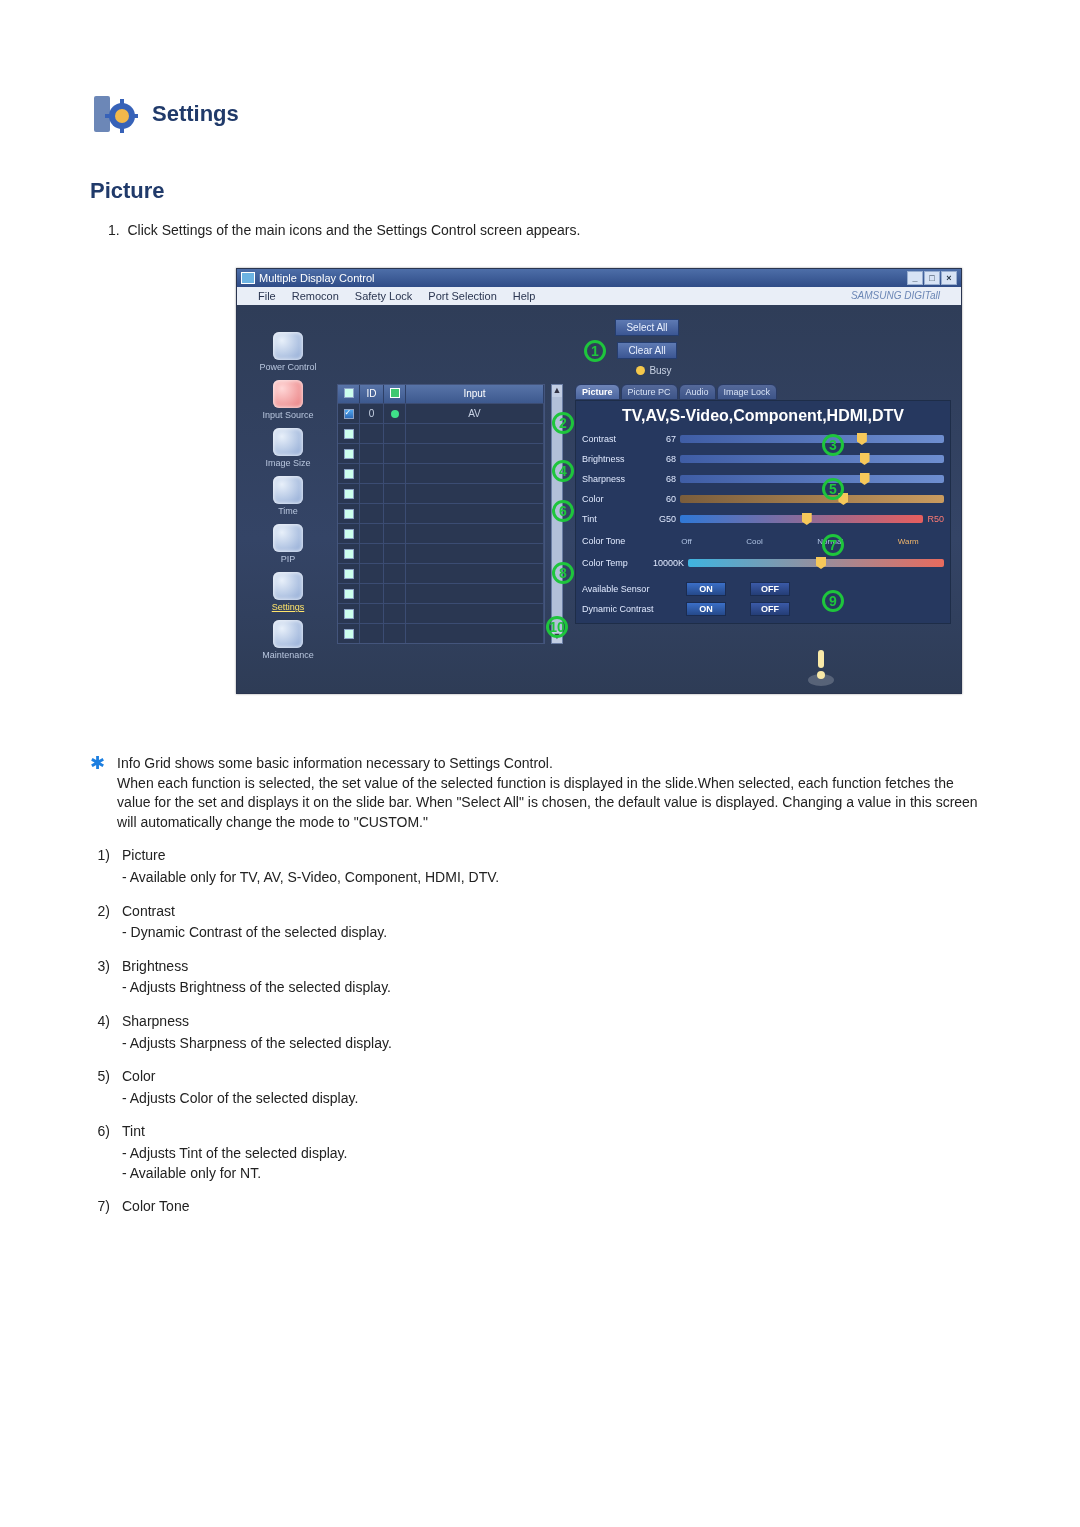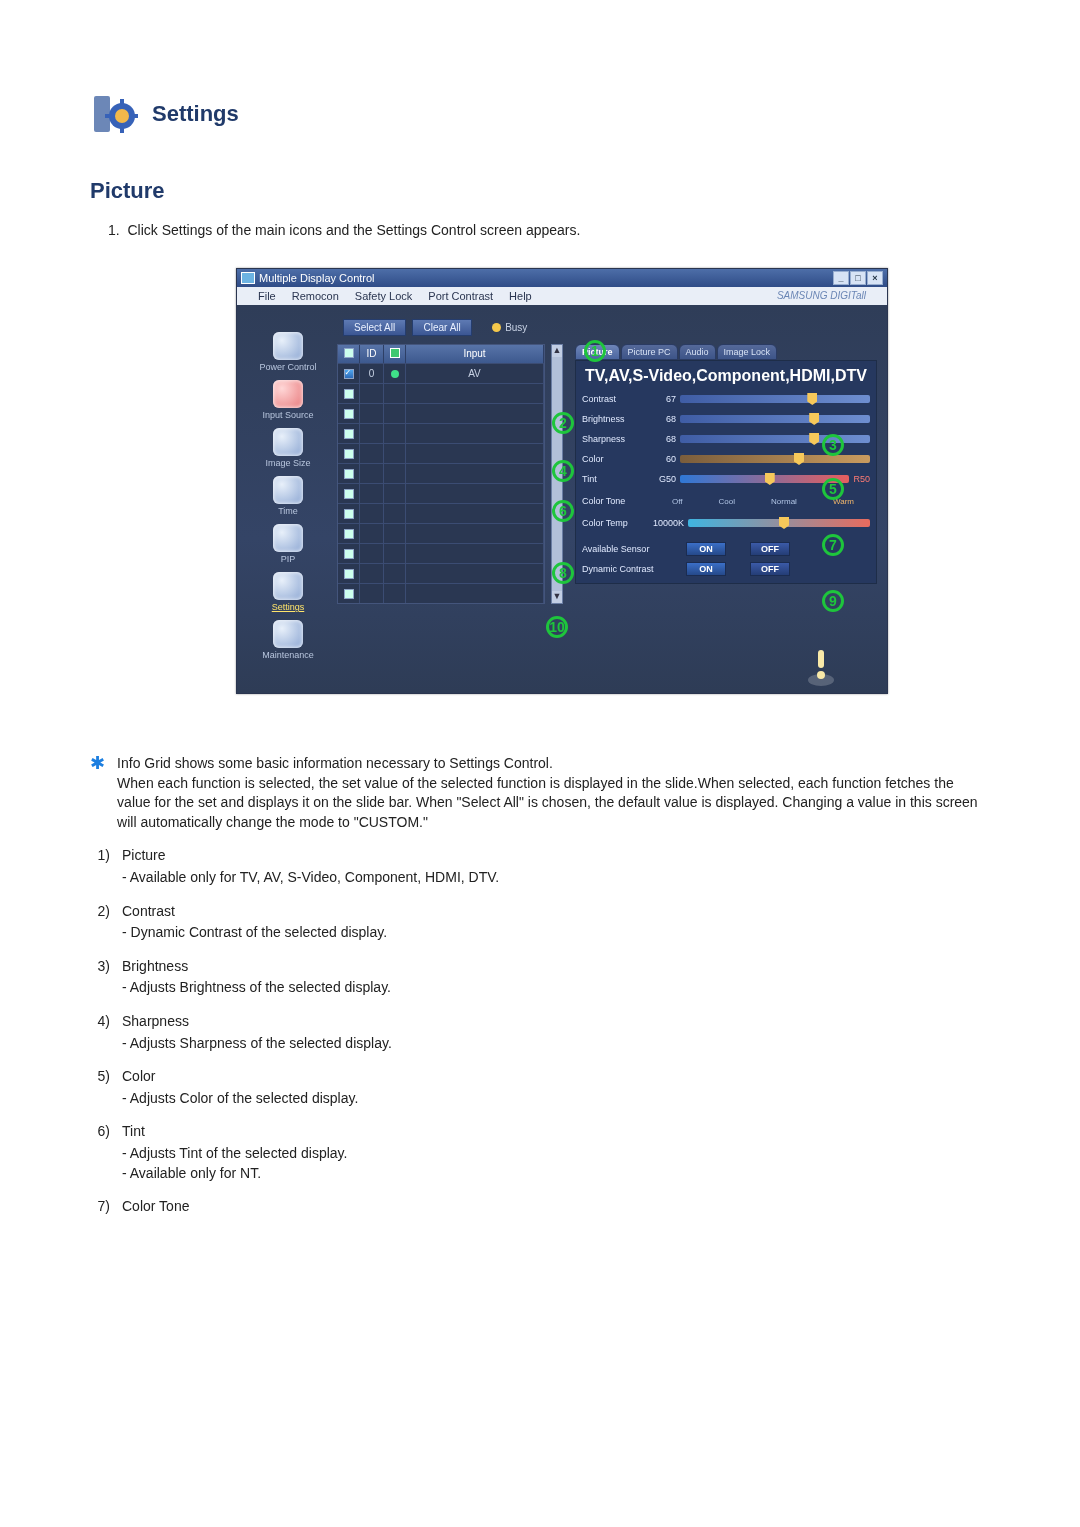--- a/index.html
+++ b/index.html
@@ -7,39 +7,39 @@
   .page { padding: 90px 90px 60px 90px; }
   .header-row { display: flex; align-items: center; gap: 14px; margin-bottom: 40px; }
   .settings-icon { width:48px; height:48px; position:relative; }
   .settings-icon svg { width:48px; height:48px; }
   .settings-title { color:#203a6a; font-size:22px; font-weight:bold; }
   .picture-title { color:#203a6a; font-size:22px; font-weight:bold; margin-bottom:18px; }
   .intro { color:#222; font-size:14px; margin-bottom:30px; padding-left:18px; }
 
   
   .app-wrap { margin:0 auto; width:608px; position:relative; }
-  .app { width:652px; background:#0369a1; border:1px solid #2a3550; box-shadow:0 0 2px #999; font-family:Tahoma, Arial, sans-serif; font-size:10px; color:#cfd7e6; }
+  .app { width:726px; background:#0369a1; border:1px solid #2a3550; box-shadow:0 0 2px #999; font-family:Tahoma, Arial, sans-serif; font-size:10px; color:#cfd7e6; }
   .titlebar { background:linear-gradient(#4d6ea8,#2f4c87); color:#fff; display:flex; align-items:center; justify-content:space-between; padding:2px 4px; font-size:11px; }
   .titlebar .tleft { display:flex; align-items:center; gap:4px; }
   .titlebar .tleft .dot { width:14px; height:12px; background:#6db3e2; border:1px solid #fff; display:inline-block; }
   .titlebar .winbtns { display:flex; gap:1px; }
   .titlebar .winbtns span { width:16px; height:14px; background:#d7e3f5; color:#234; display:flex; align-items:center; justify-content:center; border:1px solid #98aed0; font-weight:bold; font-size:9px;}
   .menubar { background:#e9eef7; color:#2a3550; padding:3px 21px; display:flex; gap:16px; font-size:11px; justify-content:flex-start; }
   .menubar .samsung { margin-left:auto; color:#6b86b5; font-style:italic; font-size:10px; }
 
   .body { display:flex; background:linear-gradient(#2f3d58,#344466 60%,#2e3c56); padding:6px 6px 30px 6px; min-height:380px; }
   .sidebar { width:90px; display:flex; flex-direction:column; gap:2px; align-items:center; padding-top:18px; }
   .sideitem { width:80px; display:flex; flex-direction:column; align-items:center; gap:2px; color:#b8c6de; font-size:9px; padding:3px 0;}
   .sideitem .sicon { width:30px; height:28px; border-radius:6px; background:radial-gradient(circle at 30% 30%, #e8f0fa, #8aa5d2); box-shadow:inset 0 0 4px #fff; }
   .sideitem.active { color:#ffe46b; }
   .sideitem.active .sbl { text-decoration:underline; text-decoration-color:#ffe46b; }
   .sideitem.red .sicon { background:radial-gradient(circle at 30% 30%, #ffd7d7, #e8787a); }
 
   .main { flex:1; padding:4px 4px; }
-  .topbtns { display:flex; align-items:center; gap:6px; padding:4px 0 8px 6px; }
+  .topbtns { display:flex; align-items:center; gap:6px; padding:4px 0 8px 6px;flex-direction:column; }
   .tbtn { background:linear-gradient(#5e7ab3,#3b5693); color:#eaf1ff; border:1px solid #253d6e; padding:2px 10px; font-size:10px; text-align:center; min-width:60px; }
   .busy { display:flex; align-items:center; gap:4px; color:#c8d2e4; font-size:10px; margin-left:14px;}
   .busy .bdot { width:9px; height:9px; border-radius:50%; background:#f5c84b; display:inline-block;}
 
   .midrow { display:flex; gap:6px; }
   .grid { width:208px; border:1px solid #44557c; background:#2a3752; }
   .ghdr { display:flex; background:linear-gradient(#5874a8,#3d598e); color:#fff; font-size:10px; }
   .ghdr div { border-right:1px solid #2d3f66; padding:3px 0; text-align:center; }
   .gc1 { width:22px;} .gc2{width:24px;} .gc3{width:22px;} .gc4{flex:1;}
   .grow { display:flex; border-top:1px solid #3b4c73; height:20px; align-items:center; }
@@ -127,21 +127,21 @@
         <div class="winbtns">
           <span>_</span>
           <span>□</span>
           <span>×</span>
         </div>
       </div>
       <div class="menubar">
         <span>File</span>
         <span>Remocon</span>
         <span>Safety Lock</span>
-        <span>Port Contrast</span>
+        <span>Port Selection</span>
         <span>Help</span>
         <span class="samsung">SAMSUNG DIGITall</span>
       </div>
       <div class="body">
         <div class="sidebar">
           <div class="sideitem">
               <span class="sicon"></span>
               <span class="sbl">Power Control</span>
             </div>
           <div class="sideitem red">

